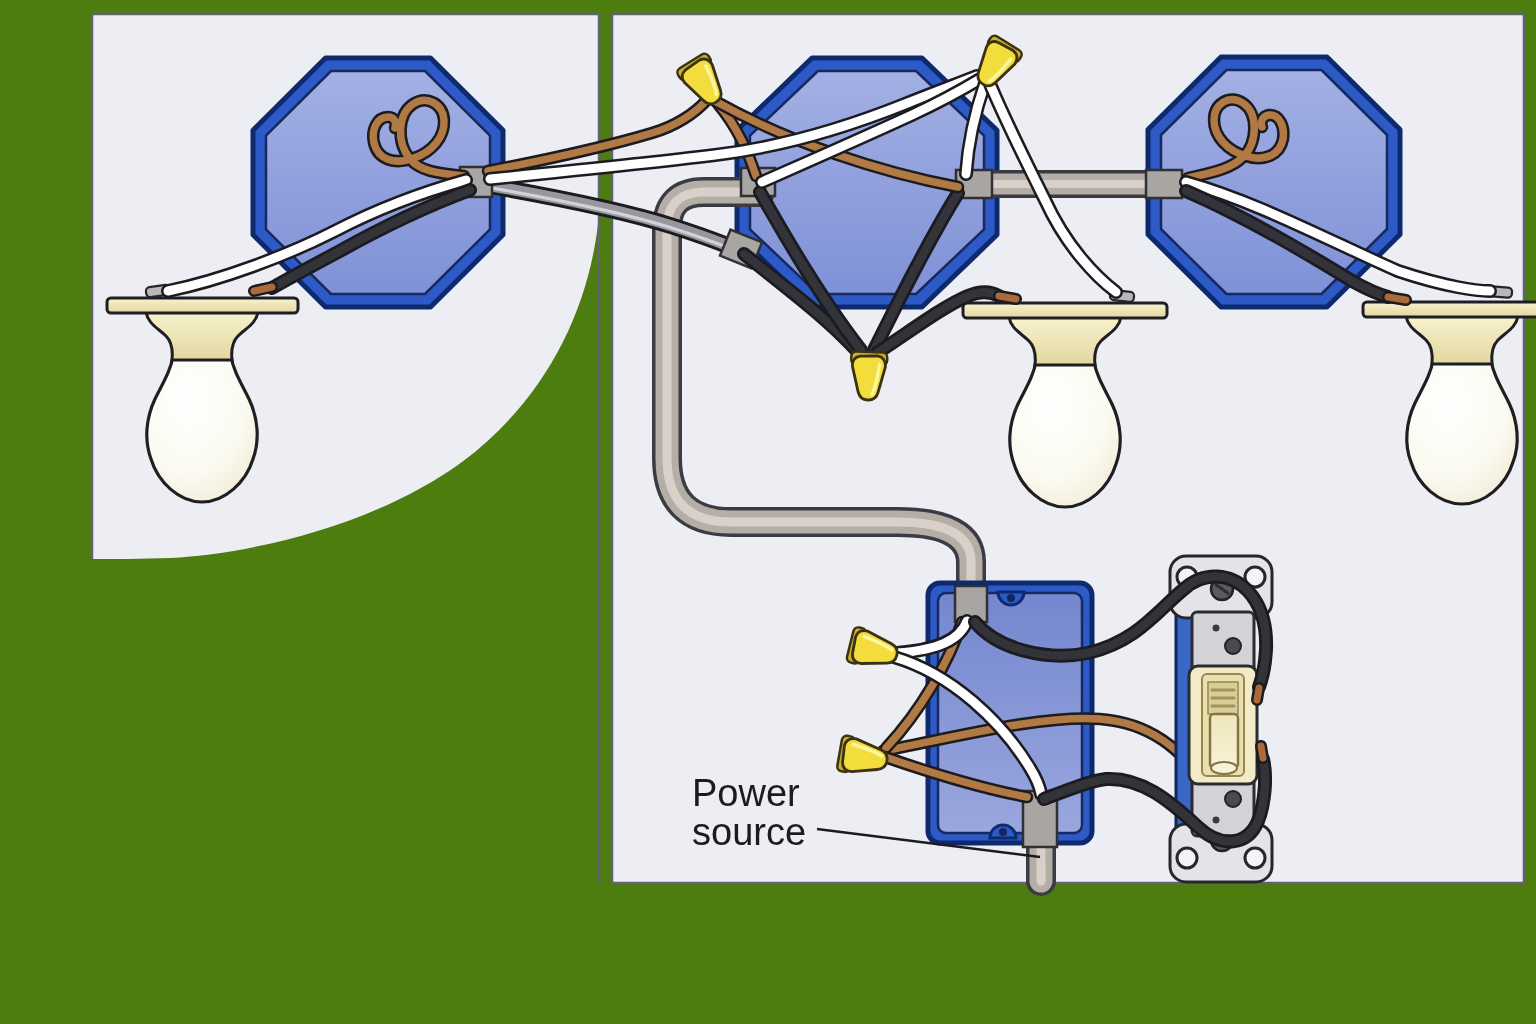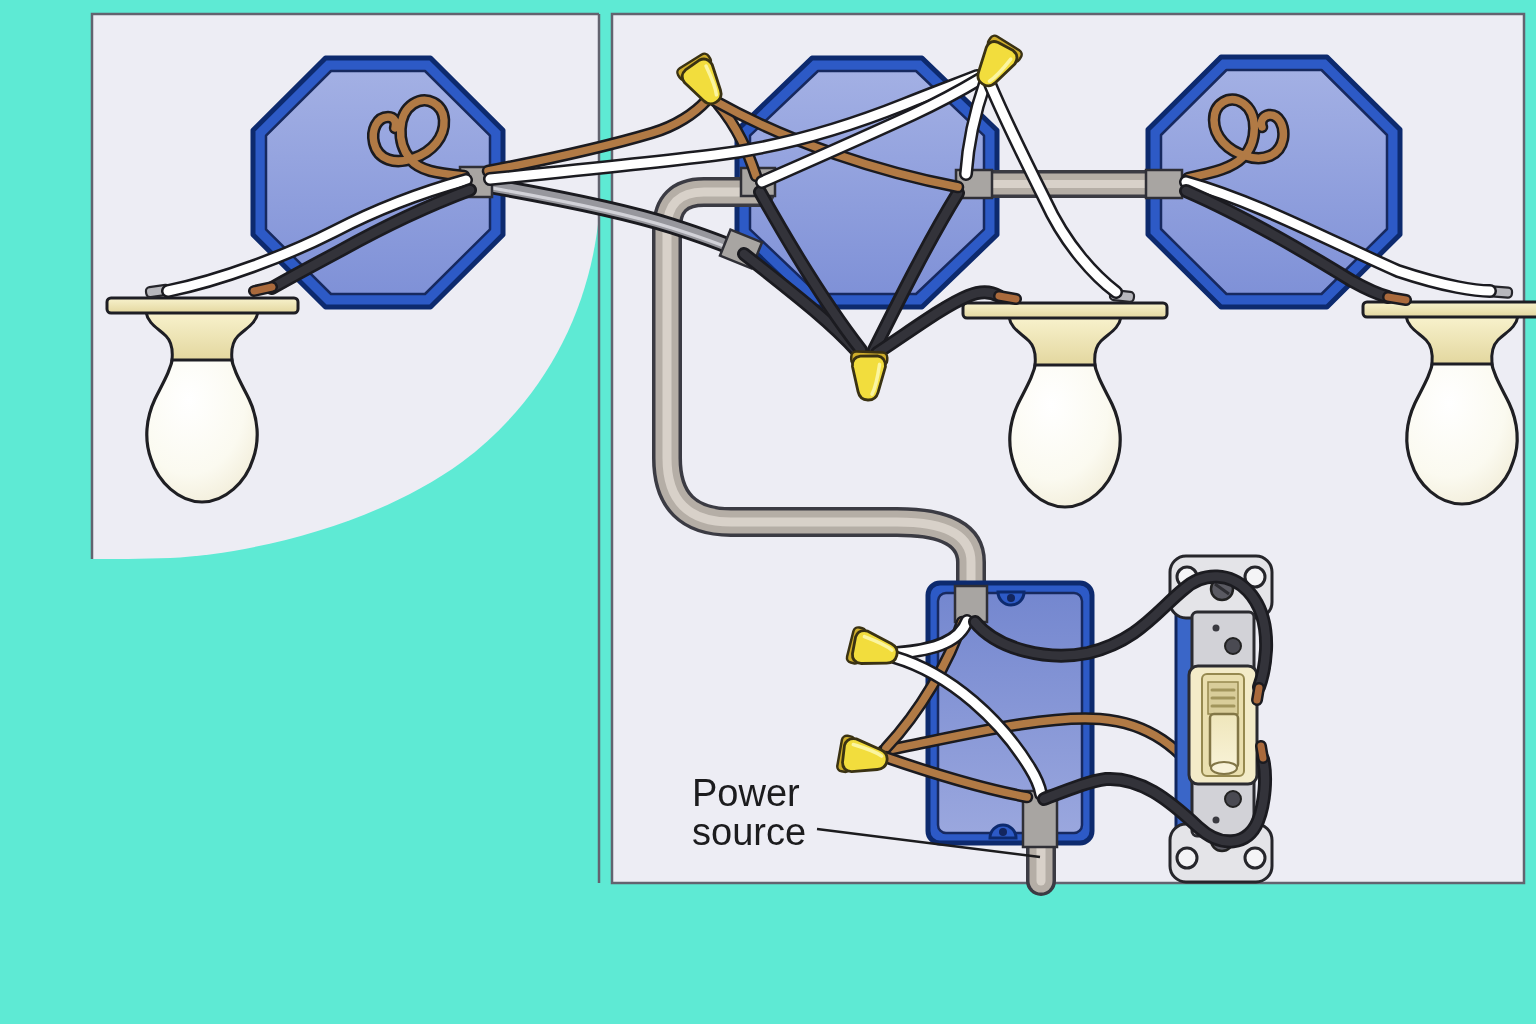--- a/index.html
+++ b/index.html
@@ -4,21 +4,21 @@
 <style>
   :root{
     --ink:#1b1b20; --white-wire:#ffffff; --black-wire:#33333a; --ground-wire:#b17a45;
     --copper:#aa6a3c; --sheath-outline:#3b3b43; --sheath:#b5aea6; --sheath-core:#d8d1c9;
     --cable-gray:#97979d; --cable-sheen:#d2d2d8; --box-band:#2d5ac6; --box-outline:#0d2a6e;
     --panel:#ededf4; --panel-border:#63636f; --nut:#f2dd3d; --nut-base:#cfae2b;
     --nut-outline:#3a3213; --nut-hl:#fbf5a0; --clamp:#a8a5a2; --label-ink:#1c1c1e;
     --toggle-face:#f3ebc8;
   }
   html,body{margin:0;padding:0;background:#ffffff;}
-  .stage{width:1536px;height:1024px;position:relative;background:#5eead4;overflow:hidden;
+  .stage{width:1536px;height:1024px;position:relative;background:#4d7c0f;overflow:hidden;
          font-family:"Liberation Sans",sans-serif;text-align:center;}
   .panel{fill:var(--panel);stroke:var(--panel-border);stroke-width:2.5;}
   .panel-fill{fill:var(--panel);}
   .pline{fill:none;stroke:var(--panel-border);stroke-width:2.5;}
   .oct-band{fill:var(--box-band);stroke:var(--box-outline);stroke-width:5;stroke-linejoin:round;}
   .oct-in{fill:url(#boxG);stroke:#17295f;stroke-width:2.5;stroke-linejoin:round;}
   .swbox-in{fill:url(#boxG2);stroke:#17295f;stroke-width:2.5;}
   .tab{fill:var(--box-band);stroke:var(--box-outline);stroke-width:3;}
   .tab-hole{fill:#13265e;}
   .sh-o{fill:none;stroke:var(--sheath-outline);stroke-linecap:round;stroke-linejoin:round;}

